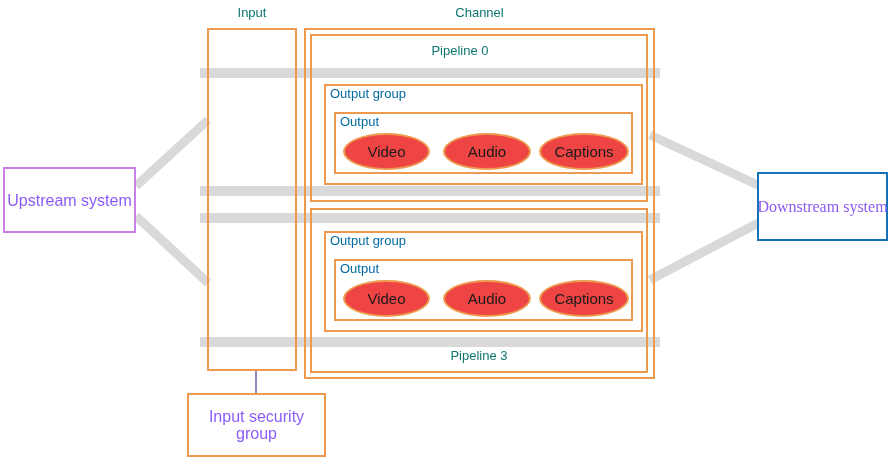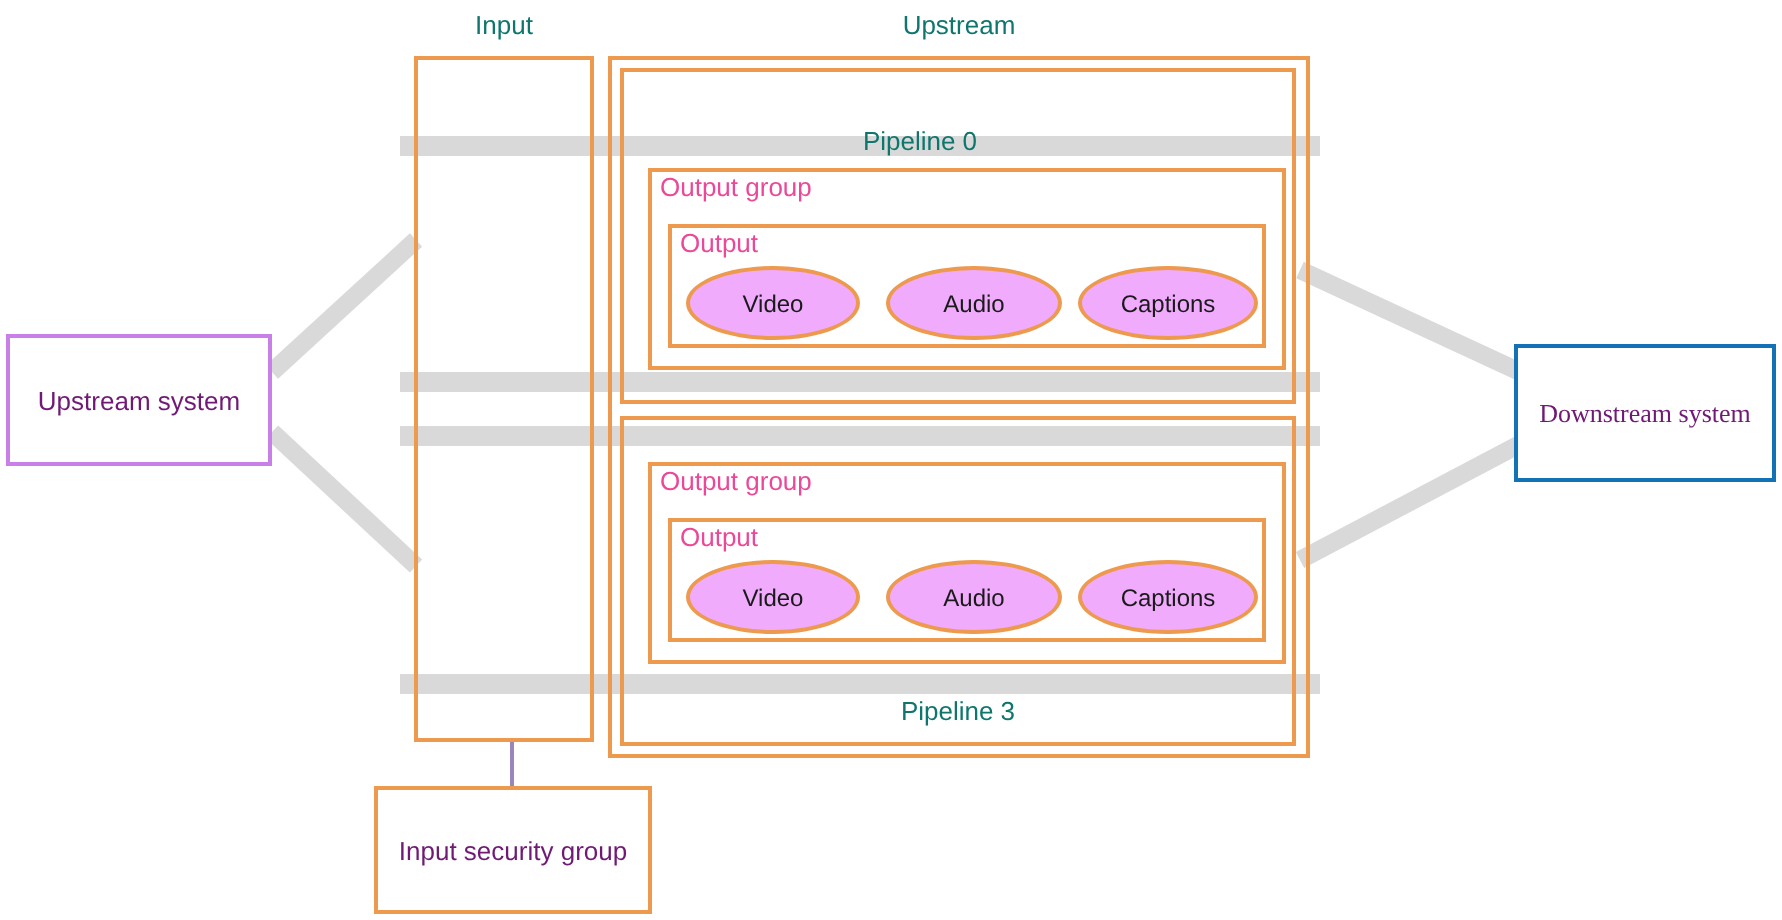--- a/index.html
+++ b/index.html
@@ -45,46 +45,46 @@
     position: absolute;
     font-size: 13px;
     color: #0f766e;
     text-align: center;
     white-space: nowrap;
     line-height: 16px;
   }
   .box-label {
     position: absolute;
     font-size: 13px;
-    color: #ec4899;
+    color: #0369a1;
     white-space: nowrap;
     line-height: 15px;
     background: #ffffff;
     padding: 0 2px;
   }
   .centered-text {
     position: absolute;
     display: flex;
     align-items: center;
     justify-content: center;
     text-align: center;
-    font-size: 13px;
-    color: #701a75;
+    font-size: 16px;
+    color: #8b5cf6;
     line-height: 17px;
   }
   .ellipse {
     position: absolute;
     box-sizing: border-box;
     border: 2px solid #ED9A4E;
     border-radius: 50%;
-    background: #f0abfc;
+    background: #ef4444;
     display: flex;
     align-items: center;
     justify-content: center;
-    font-size: 12px;
+    font-size: 15px;
     color: #1a1a1a;
   }
 </style>
 </head>
 <body>
 
 <div id="canvas">
 
   <svg id="wires" viewBox="0 0 891 460" xmlns="http://www.w3.org/2000/svg">
 
@@ -109,25 +109,25 @@
 
   <div class="box blue-box" style="left:757px; top:172px; width:131px; height:69px;"></div>
   <div class="centered-text" style="left:757px; top:172px; width:131px; height:69px;font-family:Liberation Serif, serif;">Downstream system</div>
 
   <div class="caption" style="left:207px; top:5px; width:90px;">Input</div>
   <div class="box orange-box" style="left:207px; top:28px; width:90px; height:343px;"></div>
 
   <div class="box orange-box" style="left:187px; top:393px; width:139px; height:64px;"></div>
   <div class="centered-text" style="left:192px; top:393px; width:129px; height:64px;">Input security group</div>
 
-  <div class="caption" style="left:304px; top:5px; width:351px;">Upstream</div>
+  <div class="caption" style="left:304px; top:5px; width:351px;">Channel</div>
   <div class="box orange-box" style="left:304px; top:28px; width:351px; height:351px;"></div>
 
   <div class="box orange-box" style="left:310px; top:34px; width:338px; height:168px;"></div>
-  <div class="caption" style="left:310px; top:63px; width:300px;">Pipeline 0</div>
+  <div class="caption" style="left:310px; top:43px; width:300px;">Pipeline 0</div>
 
   <div class="box orange-box" style="left:324px; top:84px; width:319px; height:101px;"></div>
   <div class="box-label" style="left:328px; top:86px;">Output group</div>
 
   <div class="box orange-box" style="left:334px; top:112px; width:299px; height:62px;"></div>
   <div class="box-label" style="left:338px; top:114px;">Output</div>
 
   <div class="ellipse" style="left:343px; top:133px; width:87px; height:37px;">Video</div>
   <div class="ellipse" style="left:443px; top:133px; width:88px; height:37px;">Audio</div>
   <div class="ellipse" style="left:539px; top:133px; width:90px; height:37px;">Captions</div>

